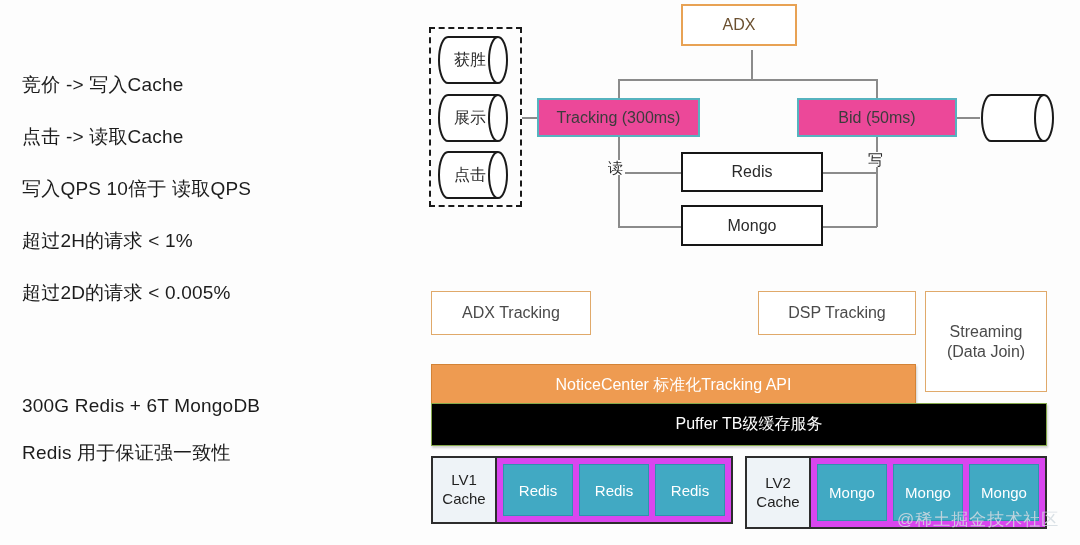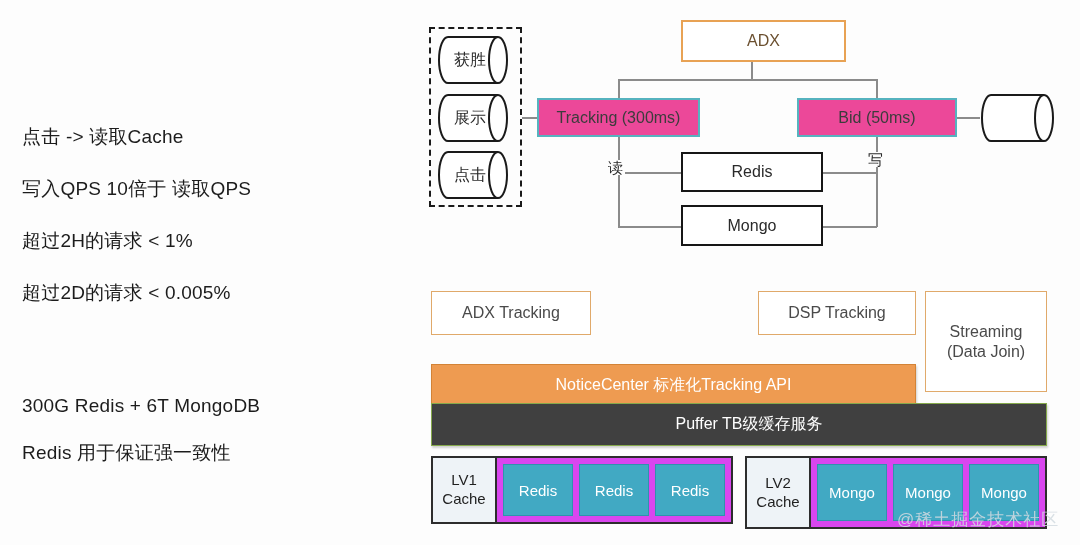--- a/index.html
+++ b/index.html
@@ -114,21 +114,21 @@
     line-height: 1.25;
   }
   .bar-orange {
     background: #ee9b51;
     border: 1px solid #d38336;
     color: #ffffff;
     font-size: 16px;
     box-shadow: 1px 2px 2px rgba(0,0,0,0.18);
   }
   .bar-green {
-    background: #404040;
+    background: #000000;
     border: 1px solid #85a94b;
     color: #ffffff;
     font-size: 16px;
     box-shadow: 1px 2px 2px rgba(0,0,0,0.18);
     padding-left: 20px;
   }
 
   .cache-group {
     position: absolute;
     box-sizing: border-box;
@@ -178,20 +178,21 @@
     white-space: nowrap;
     pointer-events: none;
   }
 </style>
 </head>
 <body>
 
 <div id="canvas">
 
   <div class="left-col">
+    <div class="ltext" style="top:72px;">竞价 -&gt; 写入Cache</div>
     <div class="ltext" style="top:124px;">点击 -&gt; 读取Cache</div>
     <div class="ltext" style="top:176px;text-align:center;">写入QPS 10倍于 读取QPS</div>
     <div class="ltext" style="top:228px;">超过2H的请求 &lt; 1%</div>
     <div class="ltext" style="top:280px;">超过2D的请求 &lt; 0.005%</div>
     <div class="ltext" style="top:395px;">300G Redis + 6T MongoDB</div>
     <div class="ltext" style="top:440px;">Redis 用于保证强一致性</div>
   </div>
 
   <div class="conn conn-v" style="left:751px; top:50px; height:30px;"></div>
 
@@ -232,21 +233,21 @@
   </div>
 
   <div class="cyl" style="left:438px; top:151px; width:74px; height:48px;">
     <svg width="74" height="48" viewBox="0 0 74 48">
       <path d="M10,1 L60,1 A9,23 0 0 1 60,47 L10,47 A9,23 0 0 1 10,1 Z" fill="#ffffff" stroke="#1a1a1a" stroke-width="2"></path>
       <path d="M60,1 A9,23 0 0 0 60,47" fill="none" stroke="#1a1a1a" stroke-width="2"></path>
     </svg>
     <div class="cyl-label">点击</div>
   </div>
 
-  <div class="box box-orange" style="left:681px; top:20px; width:165px; height:42px;">ADX</div>
+  <div class="box box-orange" style="left:681px; top:4px; width:116px; height:42px;">ADX</div>
 
   <div class="box box-teal" style="left:537px; top:98px; width:163px; height:39px;">Tracking (300ms)</div>
 
   <div class="box box-teal" style="left:797px; top:98px; width:160px; height:39px;">Bid (50ms)</div>
 
   <div class="cyl" style="left:980px; top:94px; width:78px; height:48px;">
     <svg width="78" height="48" viewBox="0 0 78 48">
       <path d="M11,1 L64,1 A9,23 0 0 1 64,47 L11,47 A9,23 0 0 1 11,1 Z" fill="#ffffff" stroke="#1a1a1a" stroke-width="2"></path>
       <path d="M64,1 A9,23 0 0 0 64,47" fill="none" stroke="#1a1a1a" stroke-width="2"></path>
     </svg>

